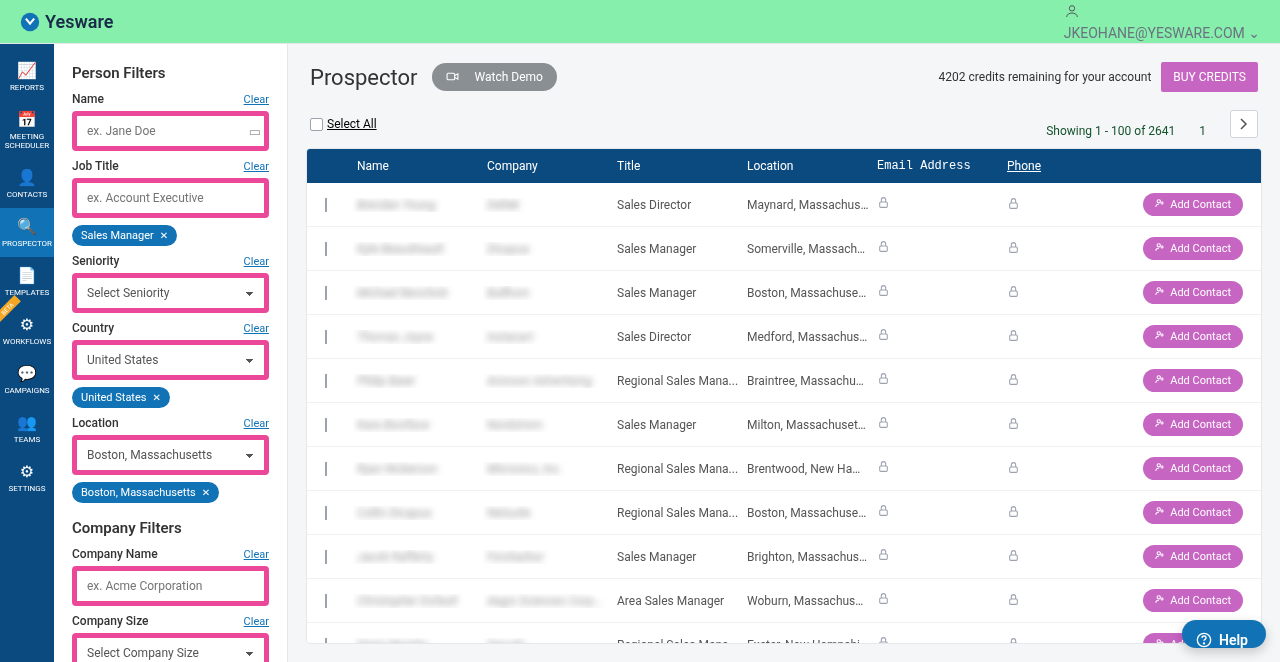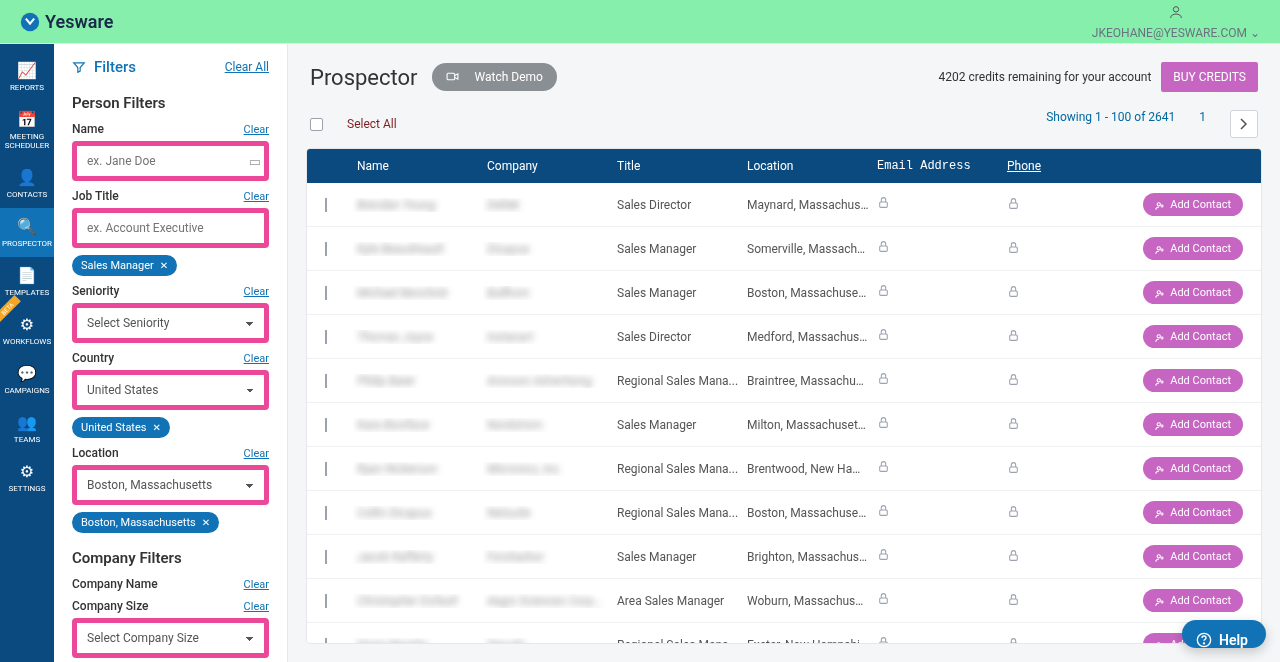--- a/index.html
+++ b/index.html
@@ -1,20 +1,20 @@
 <!DOCTYPE html>
 <html><head>
 <meta charset="utf-8">
 <style>
 * { margin: 0; padding: 0; box-sizing: border-box; font-family: -apple-system, BlinkMacSystemFont, "Segoe UI", Roboto, sans-serif; }
 body { width: 1280px; height: 662px; overflow: hidden; background: #f5f6f7; }
 .topbar { height: 44px; background: #86efac; display: flex; align-items: center; justify-content: space-between; padding: 0 20px; border-bottom: 1px solid #e5e7eb; }
 .logo { display: flex; align-items: center; font-weight: 600; font-size: 18px; color: #1a2b4a; }
 .logo-icon { width: 20px; height: 20px; margin-right: 5px; }
-.account { text-align: center; font-size: 12px; color: #6b7280; }
+.account { text-align: left; font-size: 14px; color: #6b7280; }
 .account-icon { font-size: 16px; display:block; margin-bottom:2px; }
 .container { display: flex; height: calc(100% - 44px); }
 .sidenav { width: 54px; background: #0b4a7f; display: flex; flex-direction: column; align-items: center; padding-top: 8px; }
 .sidenav-item { color: #fff; font-size: 8px; text-align: center; padding: 9px 2px; cursor: pointer; width: 100%; }
 .sidenav-item.active { background: #1173b5; }
 .sidenav-icon { display: block; font-size: 16px; margin-bottom: 3px; }
 .filters-panel { width: 234px; background: #fff; border-right: 1px solid #e5e7eb; overflow-y: auto; padding: 14px 18px; }
 .filters-header { display: flex; align-items: center; justify-content: space-between; margin-bottom: 18px; }
 .filters-title { display: flex; align-items: center; font-size: 15px; font-weight: 500; color: #1173b5; gap: 8px; }
 .clear-all { color: #1173b5; font-size: 12px; text-decoration: underline; cursor: pointer; }
@@ -30,40 +30,40 @@
 .chip { background: #1173b5; color: #fff; font-size: 11px; padding: 4px 9px; border-radius: 12px; display: inline-flex; align-items: center; gap: 6px; }
 .chip-x { cursor: pointer; font-size: 10px; }
 .main { flex: 1; display: flex; flex-direction: column; overflow: hidden; }
 .main-header { padding: 18px 22px 10px; display: flex; align-items: center; justify-content: space-between; }
 .main-title-wrap { display: flex; align-items: center; gap: 14px; }
 .main-title { font-size: 22px; color: #333; font-weight: 400; }
 .watch-demo { background: #8a8f94; color: #fff; border: none; border-radius: 18px; padding: 7px 14px; font-size: 12px; cursor: pointer; display: flex; align-items: flex-start; gap: 16px; }
 .credits-wrap { display: flex; align-items: center; gap: 10px; font-size: 12px; color: #333; }
 .buy-credits { background: #c765c2; color: #fff; border: none; padding: 8px 12px; font-size: 12px; cursor: pointer; border-radius: 2px; }
 .table-controls { padding: 8px 22px 10px; display: flex; align-items: center; justify-content: space-between; }
-.select-all { display: flex; align-items: center; gap: 24px; font-size: 12px; color: #7f1d1d; }
+.select-all { display: flex; align-items: center; gap: 4px; font-size: 12px; color: #000000; text-decoration: underline; }
 .checkbox { width: 13px; height: 13px; border: 1.5px solid #9ca3af; border-radius: 2px; background: #fff; cursor: pointer; }
-.pagination { display: flex; align-items: flex-start; gap: 24px; font-size: 12px; color: #0369a1; }
+.pagination { display: flex; align-items: flex-end; gap: 24px; font-size: 12px; color: #14532d; }
 .page-next { width: 28px; height: 28px; border: 1px solid #d1d5db; border-radius: 3px; background:#fff; display: flex; align-items: center; justify-content: center; cursor: pointer; color: #555; font-size: 13px; }
 .table-wrap { margin: 0 18px 18px; background: #fff; border: 1px solid #e5e7eb; border-radius: 4px; overflow-y: auto; flex: 1; }
 .table-head { background: #0b4a7f; color: #fff; display: flex; padding: 10px 14px; font-size: 12px; position: sticky; top: 0; }
 .th { padding: 0 4px; }
 .col-check { width: 32px; }
 .col-name { width: 130px; }
 .col-company { width: 130px; }
 .col-title { width: 130px; }
 .col-location { width: 130px; }
 .col-email { width: 130px; font-family: Liberation Mono, monospace; }
 .col-phone { width: 130px; text-decoration: underline; }
 .col-action { flex: 1; text-align: right; }
 .table-row { display: flex; align-items: center; padding: 10px 14px; border-bottom: 1px solid #eef0f2; font-size: 12px; color: #555; }
 .td { padding: 0 4px; white-space: nowrap; overflow: hidden; text-overflow: ellipsis; }
 .blur { color: transparent; text-shadow: 0 0 6px rgba(80,80,80,0.6); font-style: italic; }
 .lock-icon { color: #9ca3af; font-size: 13px; }
-.add-contact { background: #c765c2; color: #fff; border: none; border-radius: 14px; padding: 5px 12px; font-size: 11px; cursor: pointer; display: inline-flex; align-items: flex-end; gap: 5px; }
+.add-contact { background: #c765c2; color: #fff; border: none; border-radius: 14px; padding: 5px 12px; font-size: 11px; cursor: pointer; display: inline-flex; align-items: flex-start; gap: 5px; }
 .help-btn { position: fixed; bottom: 14px; right: 14px; background: #1173b5; color: #fff; border-radius: 22px; padding: 12px 18px 0 14px; font-size: 14px; font-weight: 600; display: flex; align-items: center; gap: 7px; cursor: pointer; box-shadow: 0 4px 12px rgba(0,0,0,0.2); }
 .beta-tag { position: relative; }
 .beta-tag::before { content:"BETA"; position:absolute; top:-2px; left:-8px; font-size:6px; background:#f5a623; color:#fff; padding:1px 8px; transform:rotate(-45deg); }
 </style>
 </head>
 <body>
 
 <div class="topbar">
   <div class="logo">
     <svg class="logo-icon" viewBox="0 0 24 24">
@@ -90,29 +90,20 @@
       <div class="sidenav-item"><span class="sidenav-icon">👤</span>CONTACTS</div>
       <div class="sidenav-item active"><span class="sidenav-icon">🔍</span>PROSPECTOR</div>
       <div class="sidenav-item"><span class="sidenav-icon">📄</span>TEMPLATES</div>
       <div class="sidenav-item beta-tag"><span class="sidenav-icon">⚙</span>WORKFLOWS</div>
       <div class="sidenav-item"><span class="sidenav-icon">💬</span>CAMPAIGNS</div>
       <div class="sidenav-item"><span class="sidenav-icon">👥</span>TEAMS</div>
       <div class="sidenav-item"><span class="sidenav-icon">⚙</span>SETTINGS</div>
     </div>
 
   <div class="filters-panel">
-    <div class="filters-header">
-      <div class="filters-title">
-        <svg width="14" height="14" viewBox="0 0 24 24" fill="none" stroke="#1173b5" stroke-width="2">
-            <path d="M3 5h18l-7 8v6l-4 2v-8z"></path>
-          </svg>
-        <span>Filters</span>
-      </div>
-      <span class="clear-all">Clear All</span>
-    </div>
 
     <div class="section-title">Person Filters</div>
 
     <div class="field-row">
         <span class="field-label">Name</span>
         <span class="clear-field">Clear</span>
       </div>
     <div class="input-wrap"><input class="input" placeholder="ex. Jane Doe" style=""><span class="input-icon-right">▭</span></div>
 
     <div class="field-row">
@@ -156,20 +147,21 @@
           <span class="chip-x">✕</span>
         </span>
       </div>
 
     <div class="section-title" style="margin-top:16px">Company Filters</div>
 
     <div class="field-row">
         <span class="field-label">Company Name</span>
         <span class="clear-field">Clear</span>
       </div>
+    <input class="input" placeholder="ex. Acme Corporation" style="">
 
     <div class="field-row">
         <span class="field-label">Company Size</span>
         <span class="clear-field">Clear</span>
       </div>
     <div class="select">Select Company Size</div>
   </div>
 
   <div class="main">
     <div class="main-header">

